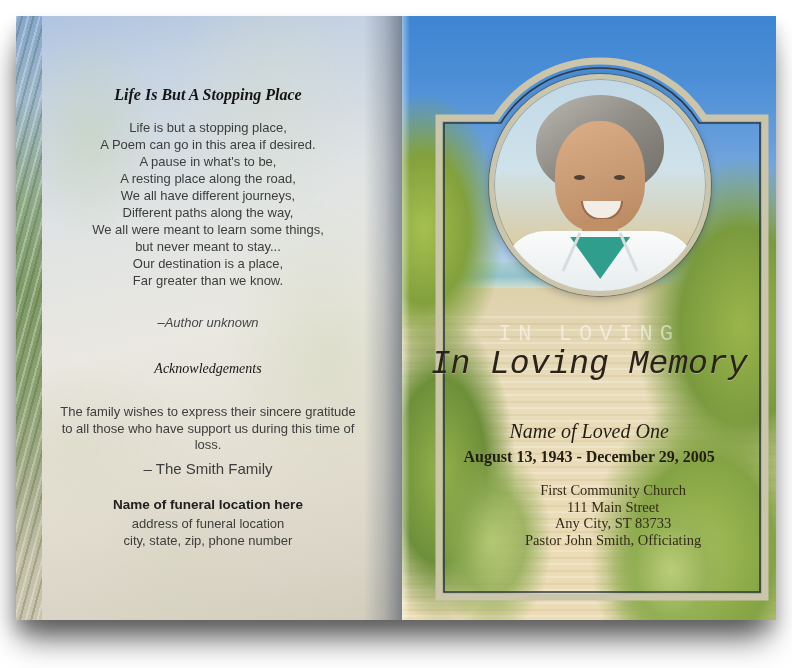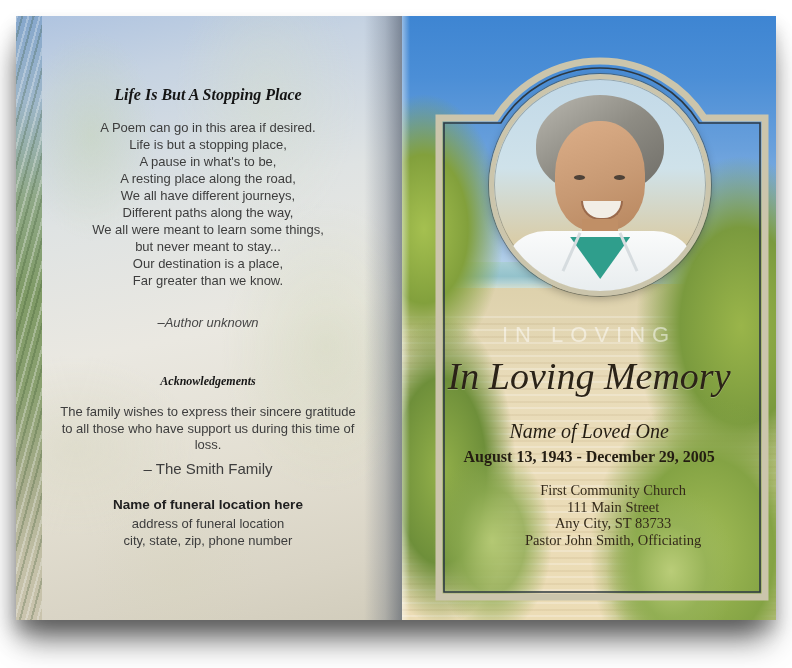--- a/index.html
+++ b/index.html
@@ -30,22 +30,22 @@
   .fold-shadow { position:absolute; right:0; top:0; width:38px; height:100%;
     background:linear-gradient(to right, rgba(96,106,124,0) 0%, rgba(92,102,120,.30) 55%,
                rgba(66,76,94,.58) 100%); }
 
   .lp-text { position:absolute; left:34px; width:316px; text-align:center; }
   .poem-title { top:70px; font-family:"Liberation Serif",serif; font-weight:bold; font-style:italic;
                 font-size:16px; color:#141414; }
   .poem { top:103px; font-size:13px; line-height:17px; color:#3d3d3d; }
   .poem span { display:block; }
   .poem-author { top:299px; font-style:italic; font-size:13px; color:#474747; }
-  .ack-title { top:358px; font-family:"Liberation Serif",serif; font-weight:bold; font-style:italic;
-               font-size:12px; color:#161616; }
+  .ack-title { top:345px; font-family:"Liberation Serif",serif; font-weight:normal; font-style:italic;
+               font-size:14px; color:#161616; }
   .ack-body { top:388px; left:38px; width:308px; font-size:13px; line-height:16.5px; color:#3d3d3d; }
   .ack-sig { top:444px; font-size:15px; color:#3d3d3d; }
   .loc-name { top:481px; font-size:13.5px; font-weight:bold; color:#202020; }
   .loc-addr { top:500px; font-size:13px; color:#3d3d3d; }
   .loc-city { top:517px; font-size:13px; color:#3d3d3d; }
 
   
   .page-right { position:relative; width:386px; height:100%; overflow:hidden; }
   .sky { position:absolute; inset:0;
     background:linear-gradient(to bottom,#3e85d2 0%,#4b8ed6 10%,#69a0dc 22%,#8fb8e4 33%,
@@ -93,24 +93,24 @@
     background:#c08f66; border-radius:0 0 14px 14px; }
   .shirt { position:absolute; left:8px; top:152px; width:196px; height:64px;
     border-radius:44px 44px 0 0; background:linear-gradient(to bottom,#fafbfb,#e7ecee); }
   .tee { position:absolute; left:76px; top:158px; width:60px; height:42px;
     clip-path:polygon(0 0,100% 0,50% 100%); background:#2f9e8c; }
   .collar-line { position:absolute; top:152px; width:3px; height:42px; background:#d6dcdf; }
   .collar-line.cl-l { left:76px; transform:rotate(24deg); }
   .collar-line.cl-r { left:133px; transform:rotate(-24deg); }
 
   .watermark { position:absolute; top:306px; width:100%; text-align:center;
-    font-family:Liberation Sans, sans-serif; font-size:22px; letter-spacing:7px;
+    font-family:Liberation Mono, monospace; font-size:22px; letter-spacing:7px;
     color:rgba(255,255,255,.50); }
-  .memory-title { position:absolute; top:338px; width:100%; text-align:center;
-    font-family:Liberation Serif, serif; font-style:italic; font-size:38px; color:#2b2317;
+  .memory-title { position:absolute; top:330px; width:100%; text-align:center;
+    font-family:Liberation Mono, monospace; font-style:italic; font-size:33px; color:#2b2317;
     text-shadow:0 1px 0 rgba(255,255,255,.25); }
   .loved-name { position:absolute; top:404px; width:100%; text-align:center;
     font-family:"Liberation Serif",serif; font-weight:normal; font-style:italic;
     font-size:20px; color:#241d12; }
   .dates { position:absolute; top:432px; width:100%; text-align:center;
     font-family:"Liberation Serif",serif; font-weight:bold; font-size:16px; color:#241d12; }
   .service { position:absolute; top:466px; width:100%; text-align:center;
     font-family:"Liberation Serif",serif; font-size:14.5px; line-height:16.5px; color:#342a1a; }
   .service span { display:block;padding-left:48px; }
 </style>
@@ -120,22 +120,22 @@
 <div class="stage">
   <div class="brochure">
 
     <div class="page-left">
       <div class="frost-foliage"></div>
       <div class="leaf-strip"></div>
 
       <div class="lp-text poem-title">Life Is But A Stopping Place</div>
 
       <div class="lp-text poem">
+        <span>Life is but a stopping place,</span>
         <span>A Poem can go in this area if desired.</span>
-        <span>Life is but a stopping place,</span>
         <span>A pause in what's to be,</span>
         <span>A resting place along the road,</span>
         <span>We all have different journeys,</span>
         <span>Different paths along the way,</span>
         <span>We all were meant to learn some things,</span>
         <span>but never meant to stay...</span>
         <span>Our destination is a place,</span>
         <span>Far greater than we know.</span>
       </div>
 

